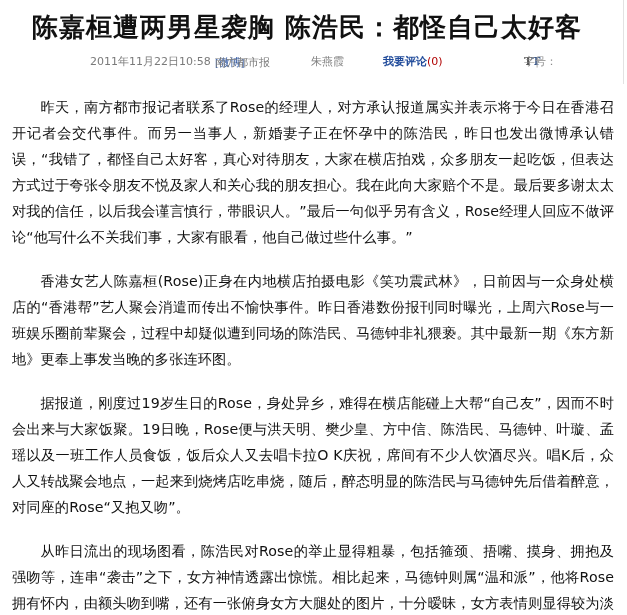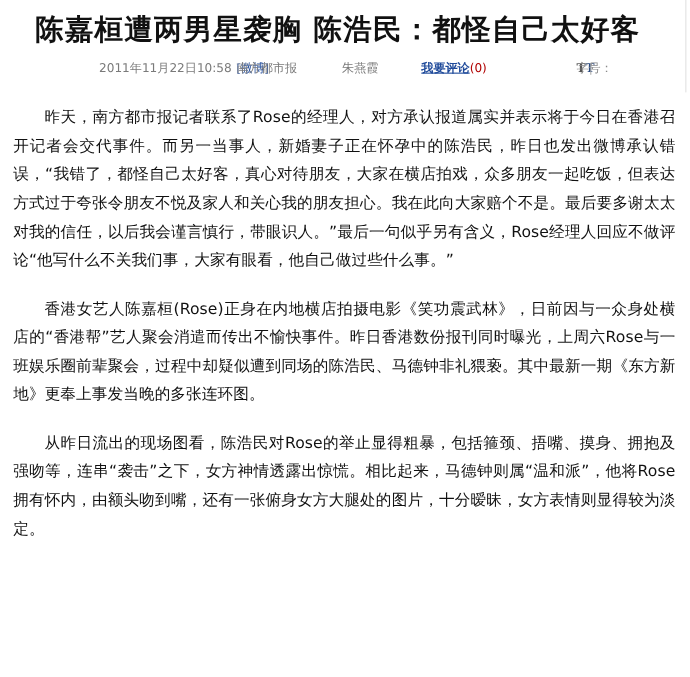--- a/index.html
+++ b/index.html
@@ -51,21 +51,21 @@
       height: 18px;
       font-size: 11px;
       line-height: 18px;
       color: #7a7a7a;
     }
     .meta span { position: absolute; white-space: nowrap; }
     .meta .date { left: 90px; }
     .meta .source { left: 215px; font-family: Liberation Serif, serif; }
     .meta .weibo { color: #2a53a0; }
     .meta .author { left: 311px; }
-    .meta .comment { left: 383px; color: #1f4a9a; font-weight: bold; text-decoration: underline; }
+    .meta .comment { left: 383px; color: #1f4a9a; font-weight: bold; }
     .meta .comment-count { color: #b00000; font-weight: normal; }
     .meta .fontsize { left: 524px; color: #8a8a8a; }
     .meta .fontsize .t {
       font-family: "DejaVu Serif", "Liberation Serif", serif;
       font-weight: bold;
       color: #555;
       cursor: pointer;
     }
     .meta .fontsize .t.big { color: #2a4a80; }
     .meta .fontsize .sep { color: #aaa; padding: 0 3px; }
@@ -108,14 +108,15 @@
     <span class="fontsize">
       <span>字号：</span>
       <a class="t">T</a><span class="sep">|</span><a class="t big">T</a>
     </span>
   </div>
 </div>
 
 <div class="article">
   <p>昨天，南方都市报记者联系了Rose的经理人，对方承认报道属实并表示将于今日在香港召开记者会交代事件。而另一当事人，新婚妻子正在怀孕中的陈浩民，昨日也发出微博承认错误，“我错了，都怪自己太好客，真心对待朋友，大家在横店拍戏，众多朋友一起吃饭，但表达方式过于夸张令朋友不悦及家人和关心我的朋友担心。我在此向大家赔个不是。最后要多谢太太对我的信任，以后我会谨言慎行，带眼识人。”最后一句似乎另有含义，Rose经理人回应不做评论“他写什么不关我们事，大家有眼看，他自己做过些什么事。”</p>
   <p>香港女艺人陈嘉桓(Rose)正身在内地横店拍摄电影《笑功震武林》，日前因与一众身处横店的“香港帮”艺人聚会消遣而传出不愉快事件。昨日香港数份报刊同时曝光，上周六Rose与一班娱乐圈前辈聚会，过程中却疑似遭到同场的陈浩民、马德钟非礼猥亵。其中最新一期《东方新地》更奉上事发当晚的多张连环图。</p>
+  <p>据报道，刚度过19岁生日的Rose，身处异乡，难得在横店能碰上大帮“自己友”，因而不时会出来与大家饭聚。19日晚，Rose便与洪天明、樊少皇、方中信、陈浩民、马德钟、叶璇、孟瑶以及一班工作人员食饭，饭后众人又去唱卡拉O K庆祝，席间有不少人饮酒尽兴。唱K后，众人又转战聚会地点，一起来到烧烤店吃串烧，随后，醉态明显的陈浩民与马德钟先后借着醉意，对同座的Rose“又抱又吻”。</p>
   <p>从昨日流出的现场图看，陈浩民对Rose的举止显得粗暴，包括箍颈、捂嘴、摸身、拥抱及强吻等，连串“袭击”之下，女方神情透露出惊慌。相比起来，马德钟则属“温和派”，他将Rose拥有怀内，由额头吻到嘴，还有一张俯身女方大腿处的图片，十分暧昧，女方表情则显得较为淡定。</p>
 </div>
 
 </body></html>

